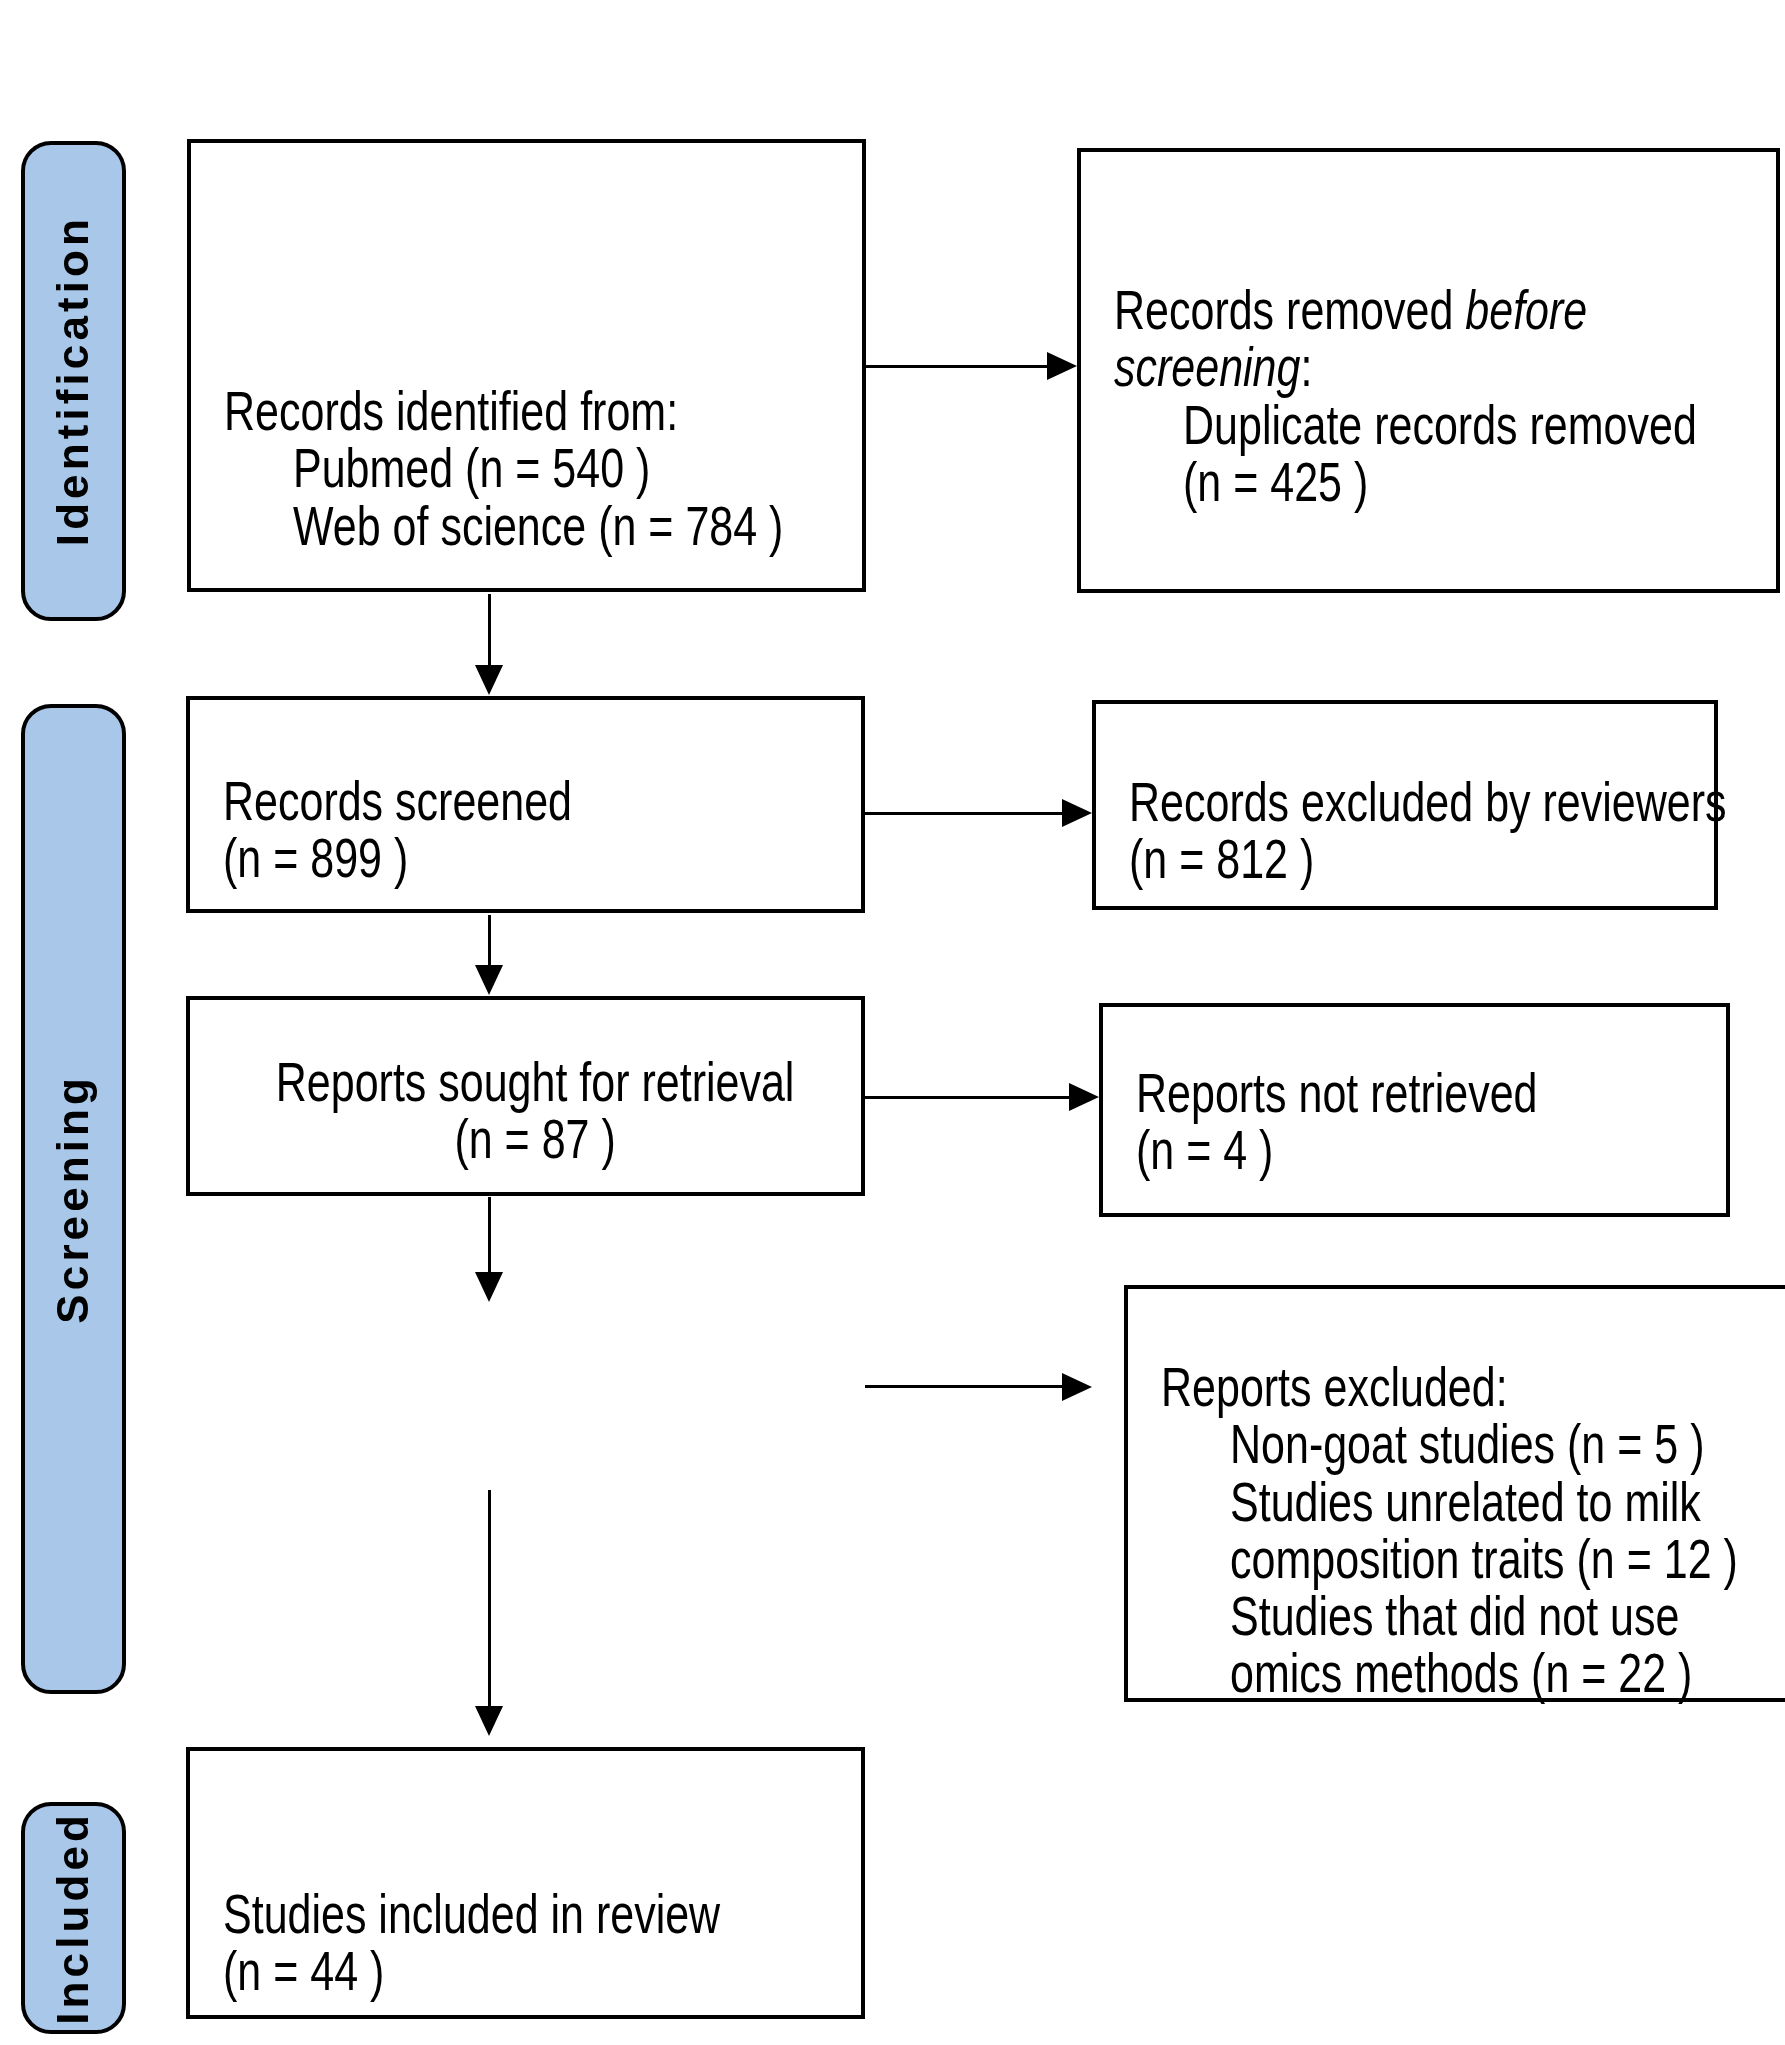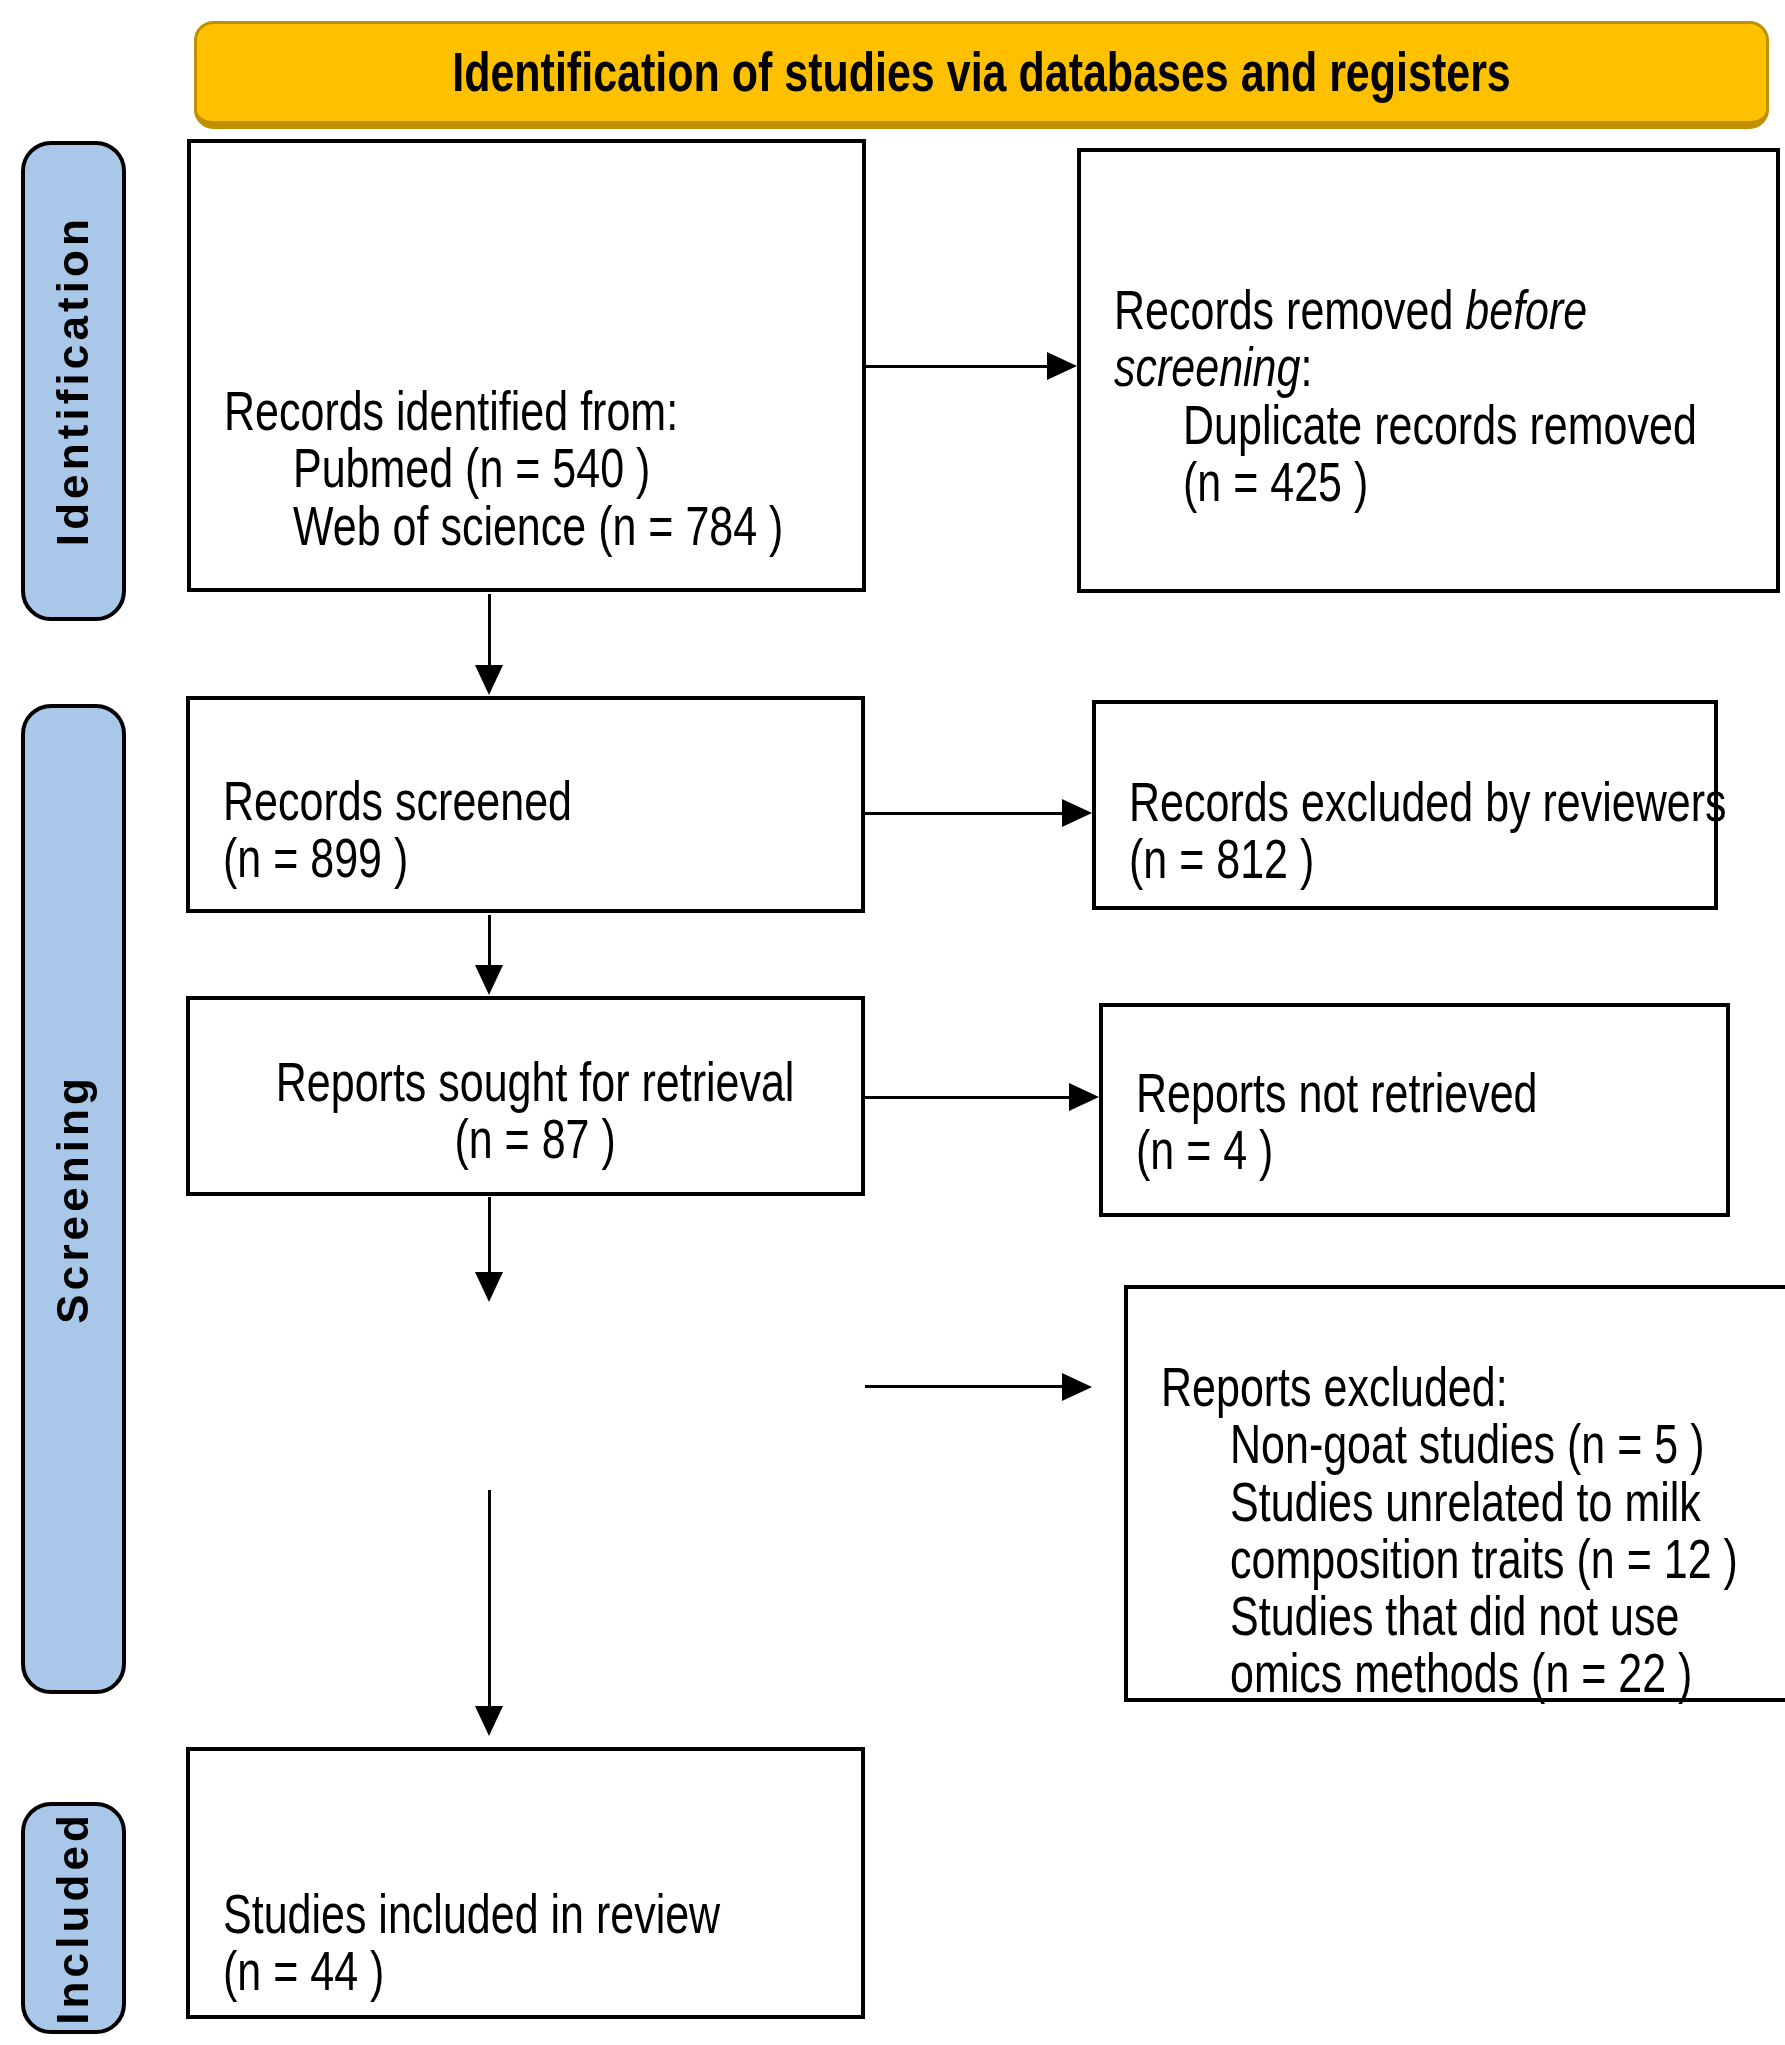--- a/index.html
+++ b/index.html
@@ -71,23 +71,20 @@
     border-left:14.5px solid transparent;
     border-right:14.5px solid transparent;
     border-top:30px solid var(--ink);
   }
 </style>
 </head>
 <body>
 
 <div id="stage-canvas">
 
-  <div class="banner">
-    <span class="t">Identification of studies via databases and registers</span>
-  </div>
 
   <div class="stage" style="top:141px;height:480px;">
     <span class="v">Identification</span>
   </div>
   <div class="stage" style="top:704px;height:990px;">
     <span class="v">Screening</span>
   </div>
   <div class="stage" style="top:1802px;height:232px;">
     <span class="v">Included</span>
   </div>

